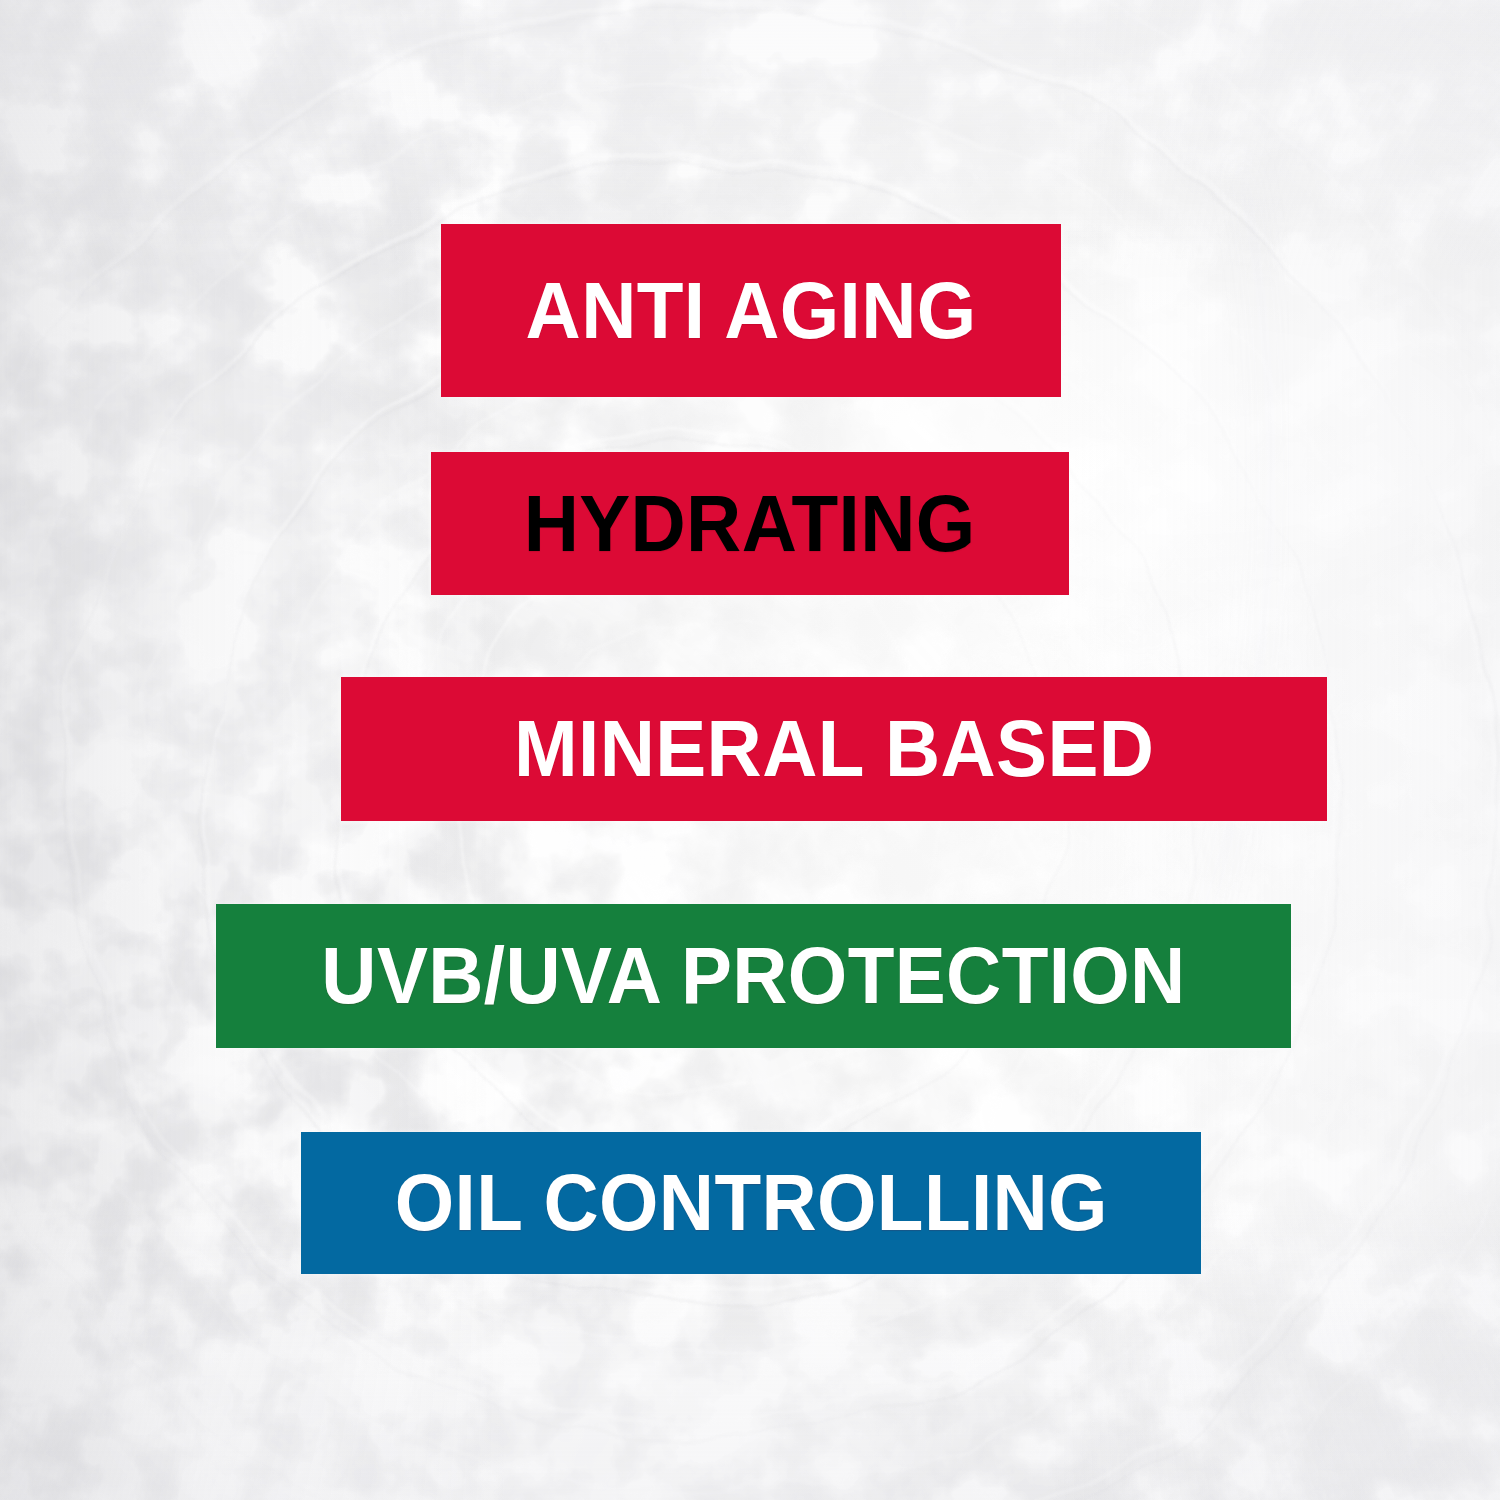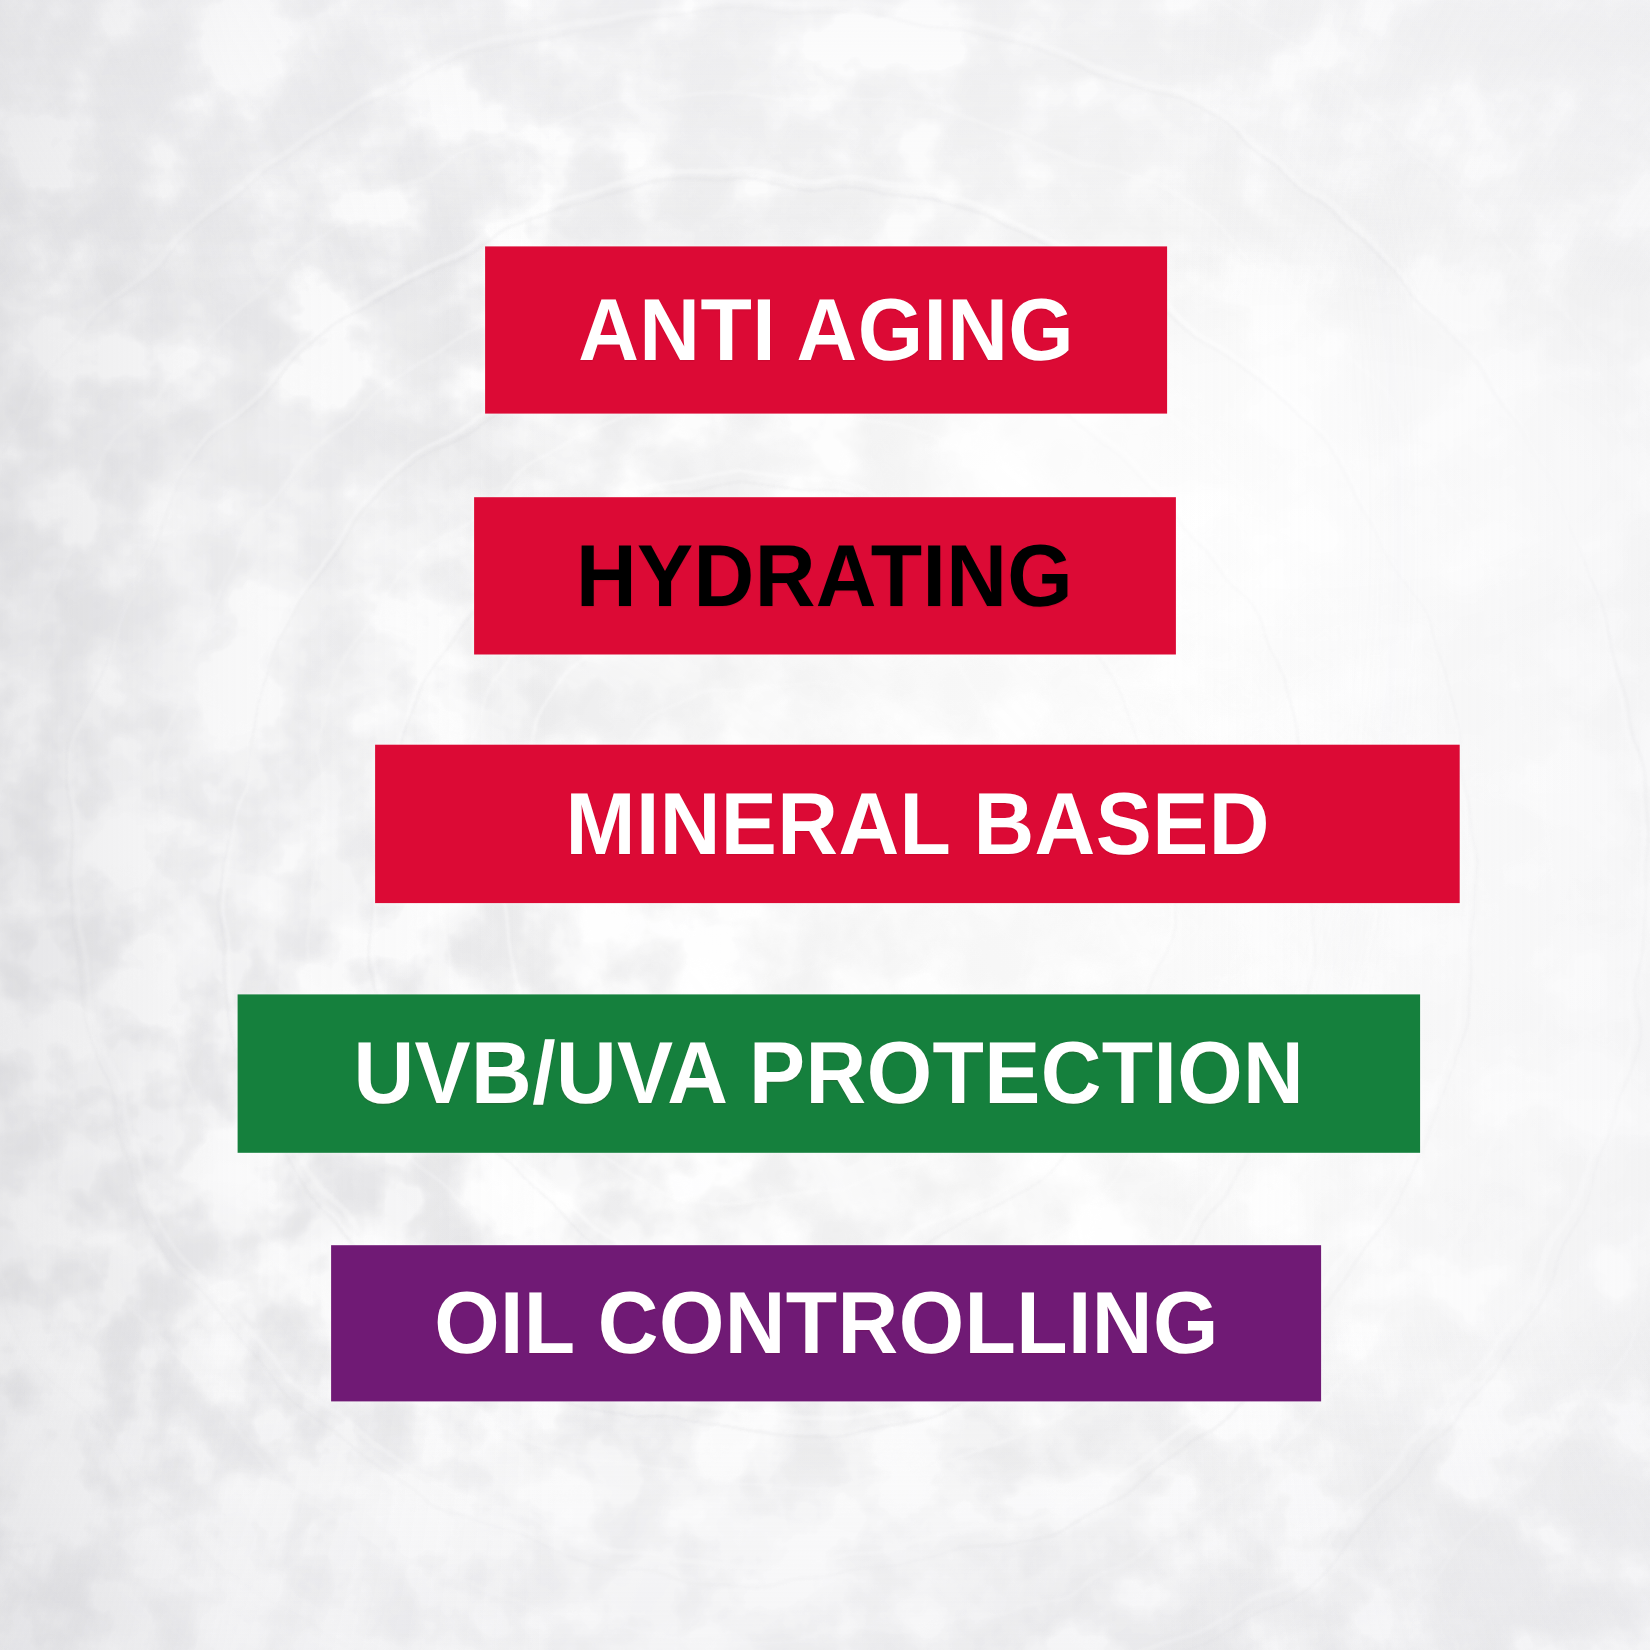--- a/index.html
+++ b/index.html
@@ -209,35 +209,35 @@
     </g>
     <g filter="url(#fSheen)" fill="none" stroke="#cfcfd6" stroke-linecap="round">
       <path d="M1240 160 C 1292 430, 1282 706, 1184 986" stroke-width="4" opacity="0.22"></path>
     </g>
   </svg>
 
   <div class="bg-layer" id="bg-vignette"></div>
 
   <div id="banner-stack">
 
-    <div class="banner" style="left: 441px; top: 224px; width: 620px; height: 152px; font-size: 80px; background: rgb(220, 10, 53); color: rgb(255, 255, 255);">
+    <div class="banner" style="left: 441px; top: 224px; width: 620px; height: 173px; font-size: 80px; background: rgb(220, 10, 53); color: rgb(255, 255, 255);">
       <span class="banner-label">ANTI AGING</span>
     </div>
 
     <div class="banner" style="left: 431px; top: 452px; width: 638px; height: 143px; font-size: 80px; background: rgb(220, 10, 53); color: #000000;">
       <span class="banner-label">HYDRATING</span>
     </div>
 
     <div class="banner" style="left: 341px; top: 677px; width: 986px; height: 144px; font-size: 80px; background: rgb(220, 10, 53); color: rgb(255, 255, 255);">
       <span class="banner-label">MINERAL BASED</span>
     </div>
 
     <div class="banner" style="left: 216px; top: 904px; width: 1075px; height: 144px; font-size: 80px; background: #15803d; color: rgb(255, 255, 255);">
       <span class="banner-label">UVB/UVA PROTECTION</span>
     </div>
 
-    <div class="banner" style="left: 301px; top: 1132px; width: 900px; height: 142px; font-size: 80px; background: #701a75; color: rgb(255, 255, 255);">
+    <div class="banner" style="left: 301px; top: 1132px; width: 900px; height: 142px; font-size: 80px; background: #0369a1; color: rgb(255, 255, 255);">
       <span class="banner-label">OIL CONTROLLING</span>
     </div>
 
   </div>
 
 </div>
 
 </body></html>

